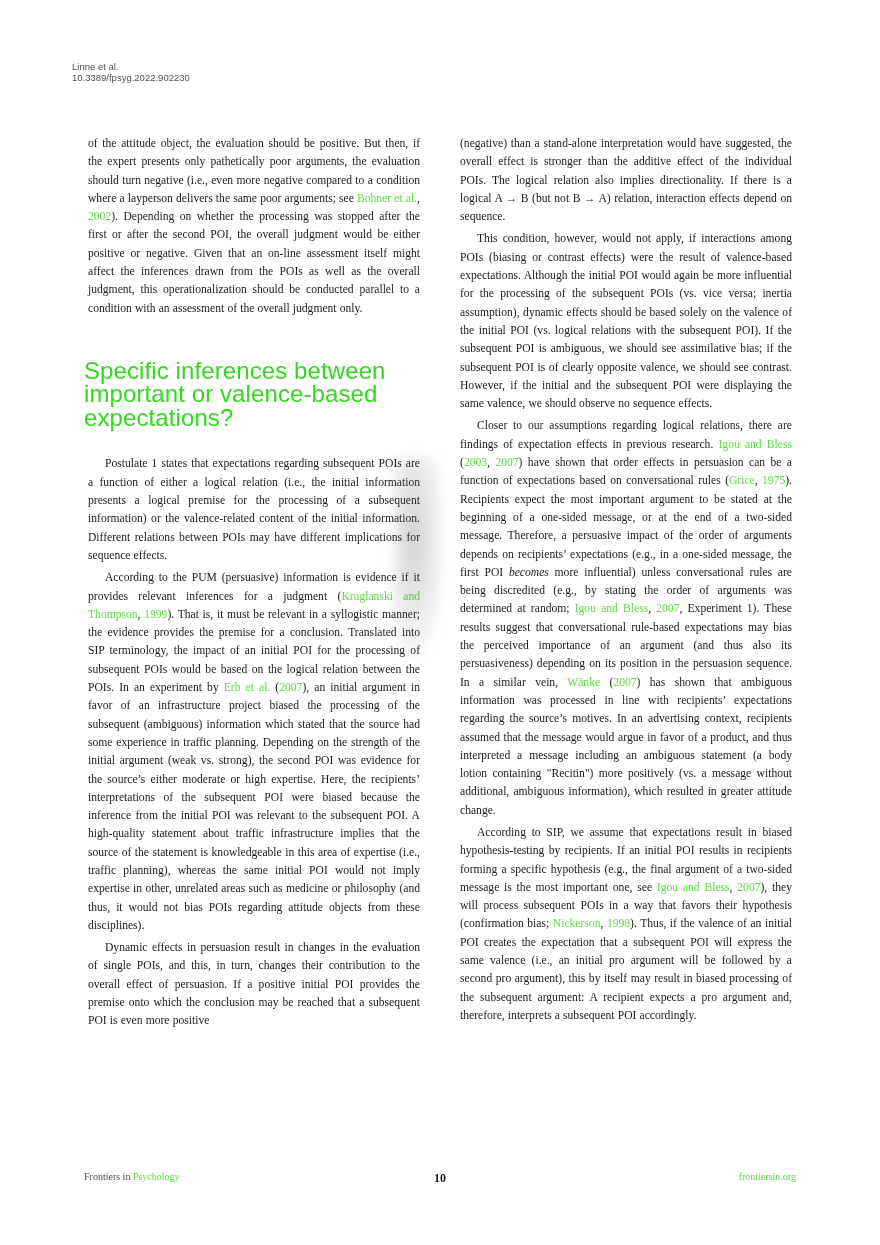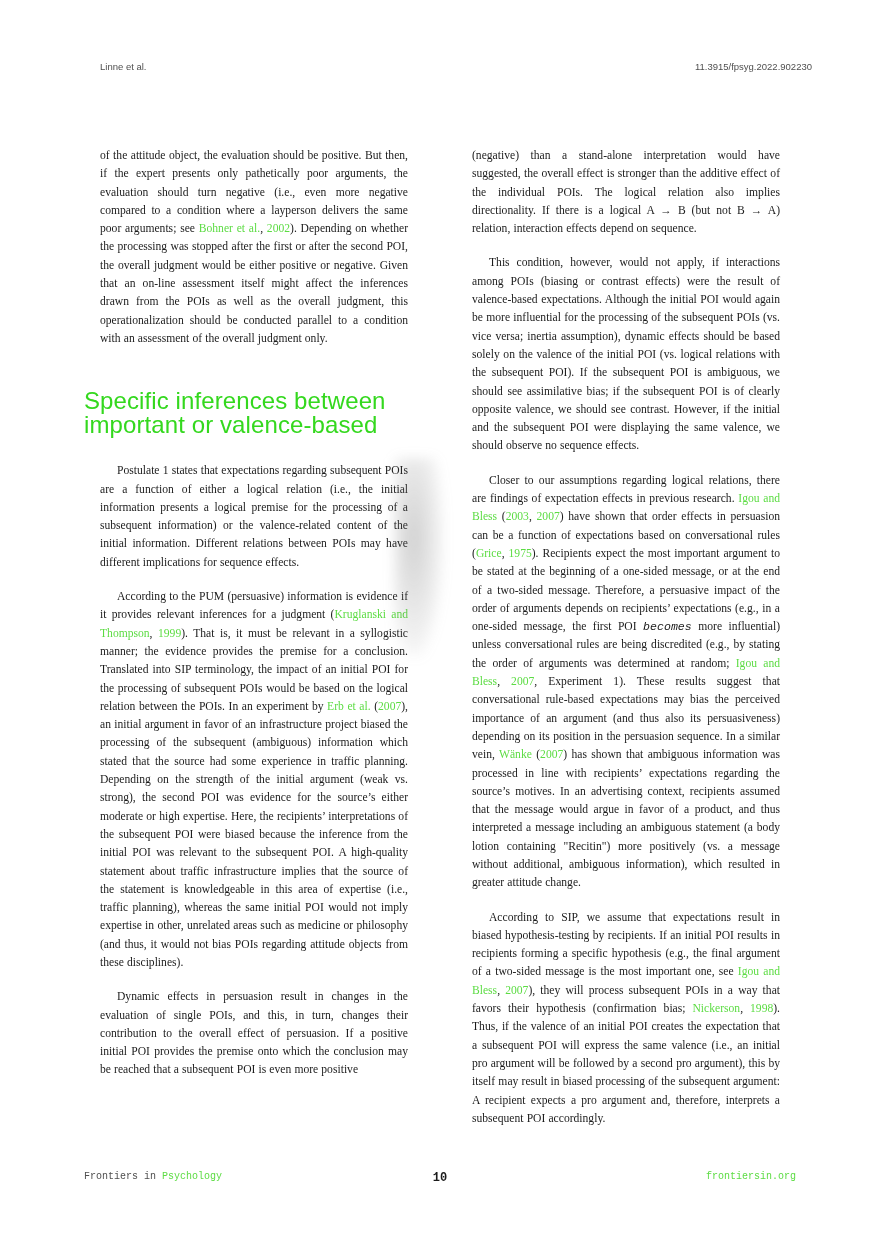--- a/index.html
+++ b/index.html
@@ -3,69 +3,70 @@
 <meta charset="utf-8">
 <style>
   html,body{margin:0;padding:0;}
   body{
     width:880px;height:1245px;position:relative;background:#ffffff;
     font-family:"Liberation Serif", serif;
     --green:#34d81e; --link:#5cdc43; --text:#1b1b1b; --muted:#4f4f4f;
     overflow:hidden;
   }
   .page-header{
-    position:absolute;top:61px;left:100px;width:712px;
+    position:absolute;top:61px;left:72px;width:712px;
     display:flex;justify-content:space-between;align-items:baseline;
-    font-family:"Liberation Sans", sans-serif;font-size:9.5px;color:var(--muted);
+    font-family:"Liberation Sans", sans-serif;font-size:9.5px;color:var(--muted);flex-direction:column;
   }
   .columns{
     position:absolute;top:131px;left:84px;width:712px;
     display:flex;gap:32px;
   }
   .column{width:340px;}
   .para{
-    margin:16px;font-size:11.6px;line-height:18.3px;text-align:justify;
+    margin:4px;font-size:11.6px;line-height:18.3px;text-align:justify;
     color:var(--text);word-spacing:0.02em;
   }
   .para.indent{text-indent:17px;}
   .cite-link{color:var(--link);cursor:pointer;}
-  .em{font-style:italic;font-family:Liberation Mono, monospace;}
+  .em{font-style:italic;}
   .section-heading{
     font-family:"Liberation Sans", sans-serif;font-weight:normal;
     font-size:24px;line-height:23.5px;color:var(--green);
     margin:41px 0 26px 0;letter-spacing:0.1px;
   }
   .smudge{
     position:absolute;left:394px;top:458px;width:50px;height:200px;
     background:radial-gradient(ellipse at 40% 40%, rgba(90,90,90,0.28), rgba(120,120,120,0.10) 60%, rgba(255,255,255,0) 75%);
     filter:blur(6px);pointer-events:none;
   }
   .page-footer{
     position:absolute;top:1171px;left:84px;width:712px;height:16px;
-    font-family:Liberation Mono, monospace;font-size:10px;color:var(--muted);
+    font-family:Liberation Serif, serif;font-size:10px;color:var(--muted);
   }
   .footer-left{position:absolute;left:0;top:0;}
   .footer-center{position:absolute;left:50%;transform:translateX(-50%);top:0;color:#1b1b1b;font-weight:bold;font-size:12px;}
   .footer-right{position:absolute;right:0;top:0;margin-left:16px;}
   .green-text{color:var(--link);}
 </style>
 </head>
 <body style="--green: #34d81e; --link: #5cdc43; --text: #1b1b1b; --muted: #4f4f4f;">
 
 <header class="page-header">
   <span>Linne et al.</span>
-  <span>11.3915/fpsyg.2022.902230</span>
+  <span>10.3389/fpsyg.2022.902230</span>
 </header>
 
 <div class="columns">
   <div class="column">
       <p class="para"><span>of the attitude object, the evaluation should be positive. But then, if the expert presents only pathetically poor arguments, the evaluation should turn negative (i.e., even more negative compared to a condition where a layperson delivers the same poor arguments; see </span><span class="cite-link">Bohner et al.</span><span>, </span><span class="cite-link">2002</span><span>). Depending on whether the processing was stopped after the first or after the second POI, the overall judgment would be either positive or negative. Given that an on-line assessment itself might affect the inferences drawn from the POIs as well as the overall judgment, this operationalization should be conducted parallel to a condition with an assessment of the overall judgment only.</span></p>
       <h2 class="section-heading">
         <div>Specific inferences between</div>
         <div>important or valence-based</div>
+        <div>expectations?</div>
       </h2>
       <p class="para indent"><span>Postulate 1 states that expectations regarding subsequent POIs are a function of either a logical relation (i.e., the initial information presents a logical premise for the processing of a subsequent information) or the valence-related content of the initial information. Different relations between POIs may have different implications for sequence effects.</span></p>
       <p class="para indent"><span>According to the PUM (persuasive) information is evidence if it provides relevant inferences for a judgment (</span><span class="cite-link">Kruglanski and Thompson</span><span>, </span><span class="cite-link">1999</span><span>). That is, it must be relevant in a syllogistic manner; the evidence provides the premise for a conclusion. Translated into SIP terminology, the impact of an initial POI for the processing of subsequent POIs would be based on the logical relation between the POIs. In an experiment by </span><span class="cite-link">Erb et al.</span><span> (</span><span class="cite-link">2007</span><span>), an initial argument in favor of an infrastructure project biased the processing of the subsequent (ambiguous) information which stated that the source had some experience in traffic planning. Depending on the strength of the initial argument (weak vs. strong), the second POI was evidence for the source’s either moderate or high expertise. Here, the recipients’ interpretations of the subsequent POI were biased because the inference from the initial POI was relevant to the subsequent POI. A high-quality statement about traffic infrastructure implies that the source of the statement is knowledgeable in this area of expertise (i.e., traffic planning), whereas the same initial POI would not imply expertise in other, unrelated areas such as medicine or philosophy (and thus, it would not bias POIs regarding attitude objects from these disciplines).</span></p>
       <p class="para indent"><span>Dynamic effects in persuasion result in changes in the evaluation of single POIs, and this, in turn, changes their contribution to the overall effect of persuasion. If a positive initial POI provides the premise onto which the conclusion may be reached that a subsequent POI is even more positive</span></p>
     </div>
   <div class="column">
       <p class="para"><span>(negative) than a stand-alone interpretation would have suggested, the overall effect is stronger than the additive effect of the individual POIs. The logical relation also implies directionality. If there is a logical A → B (but not B → A) relation, interaction effects depend on sequence.</span></p>
       <p class="para indent"><span>This condition, however, would not apply, if interactions among POIs (biasing or contrast effects) were the result of valence-based expectations. Although the initial POI would again be more influential for the processing of the subsequent POIs (vs. vice versa; inertia assumption), dynamic effects should be based solely on the valence of the initial POI (vs. logical relations with the subsequent POI). If the subsequent POI is ambiguous, we should see assimilative bias; if the subsequent POI is of clearly opposite valence, we should see contrast. However, if the initial and the subsequent POI were displaying the same valence, we should observe no sequence effects.</span></p>
       <p class="para indent"><span>Closer to our assumptions regarding logical relations, there are findings of expectation effects in previous research. </span><span class="cite-link">Igou and Bless</span><span> (</span><span class="cite-link">2003</span><span>, </span><span class="cite-link">2007</span><span>) have shown that order effects in persuasion can be a function of expectations based on conversational rules (</span><span class="cite-link">Grice</span><span>, </span><span class="cite-link">1975</span><span>). Recipients expect the most important argument to be stated at the beginning of a one-sided message, or at the end of a two-sided message. Therefore, a persuasive impact of the order of arguments depends on recipients’ expectations (e.g., in a one-sided message, the first POI </span><span class="em">becomes</span><span> more influential) unless conversational rules are being discredited (e.g., by stating the order of arguments was determined at random; </span><span class="cite-link">Igou and Bless</span><span>, </span><span class="cite-link">2007</span><span>, Experiment 1). These results suggest that conversational rule-based expectations may bias the perceived importance of an argument (and thus also its persuasiveness) depending on its position in the persuasion sequence. In a similar vein, </span><span class="cite-link">Wänke</span><span> (</span><span class="cite-link">2007</span><span>) has shown that ambiguous information was processed in line with recipients’ expectations regarding the source’s motives. In an advertising context, recipients assumed that the message would argue in favor of a product, and thus interpreted a message including an ambiguous statement (a body lotion containing "Recitin") more positively (vs. a message without additional, ambiguous information), which resulted in greater attitude change.</span></p>
       <p class="para indent"><span>According to SIP, we assume that expectations result in biased hypothesis-testing by recipients. If an initial POI results in recipients forming a specific hypothesis (e.g., the final argument of a two-sided message is the most important one, see </span><span class="cite-link">Igou and Bless</span><span>, </span><span class="cite-link">2007</span><span>), they will process subsequent POIs in a way that favors their hypothesis (confirmation bias; </span><span class="cite-link">Nickerson</span><span>, </span><span class="cite-link">1998</span><span>). Thus, if the valence of an initial POI creates the expectation that a subsequent POI will express the same valence (i.e., an initial pro argument will be followed by a second pro argument), this by itself may result in biased processing of the subsequent argument: A recipient expects a pro argument and, therefore, interprets a subsequent POI accordingly.</span></p>

